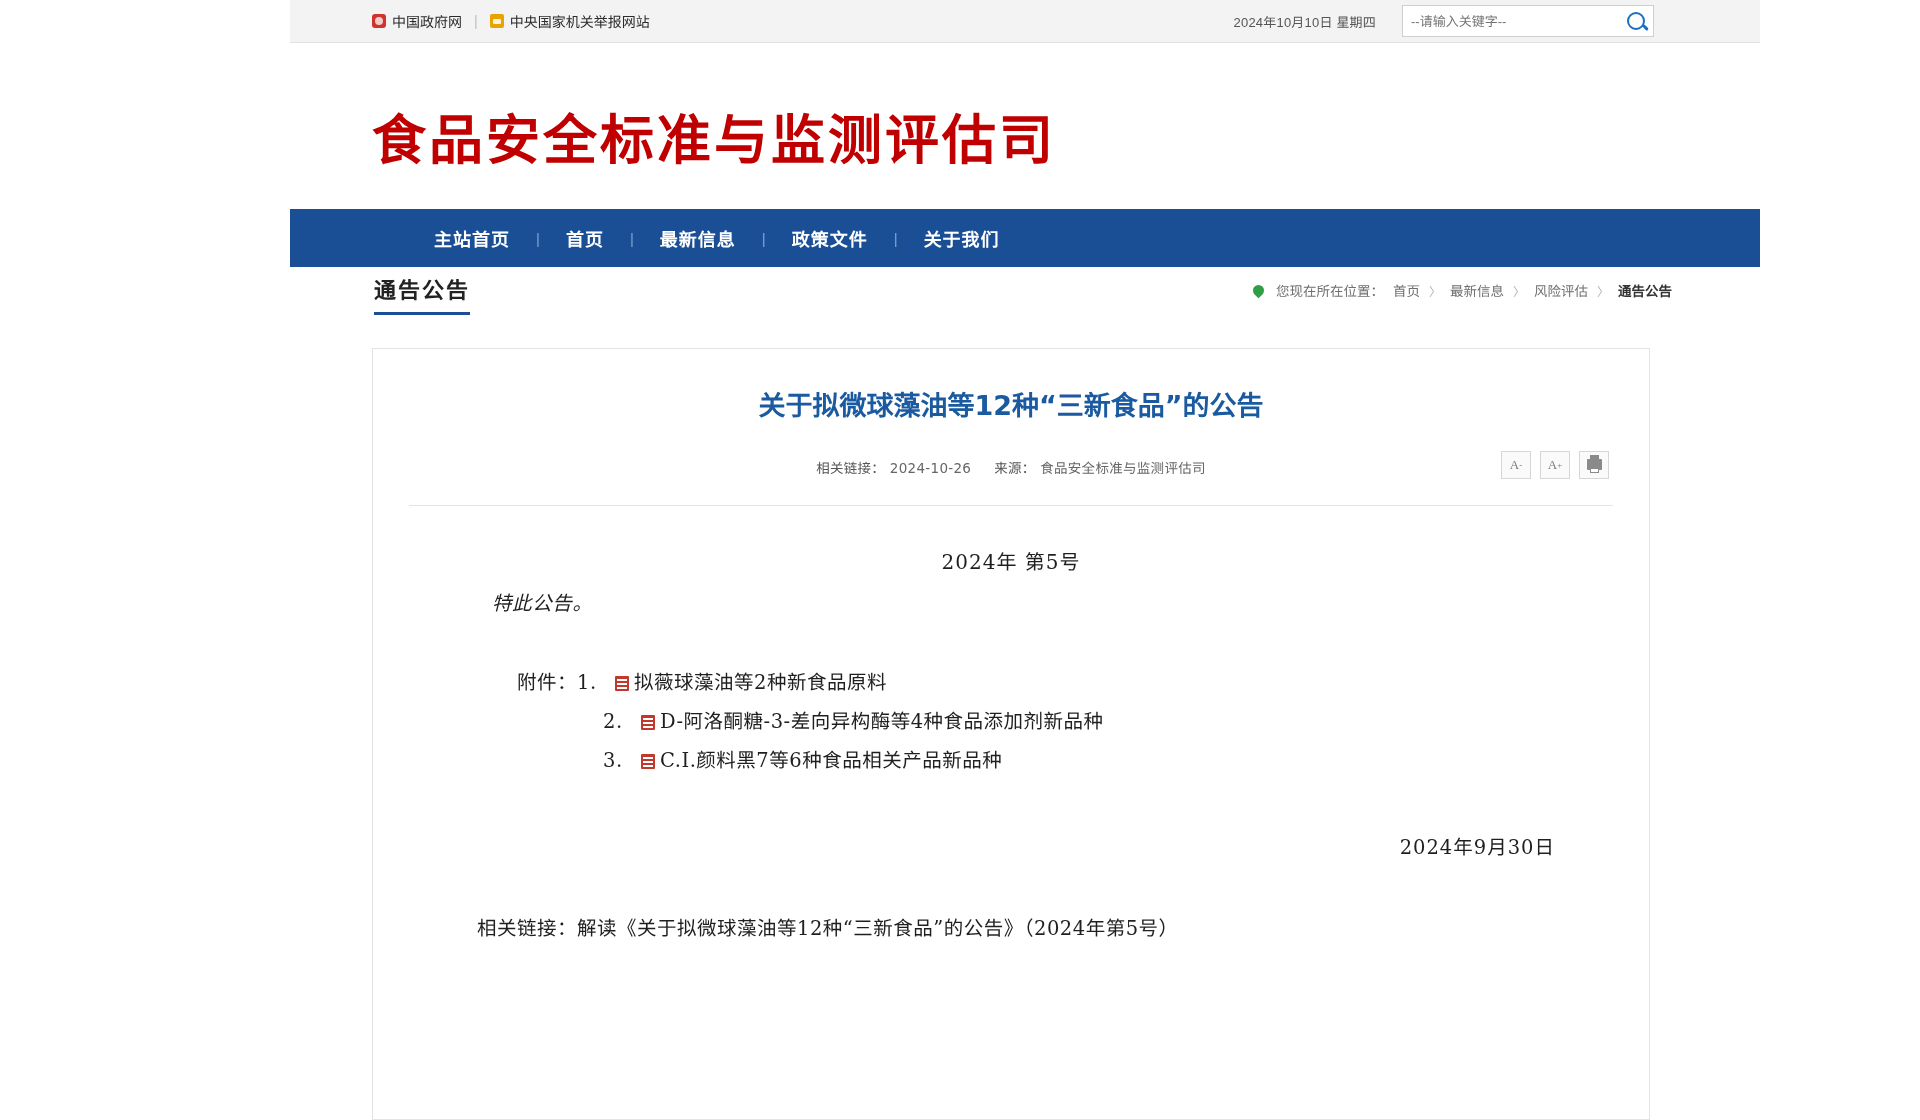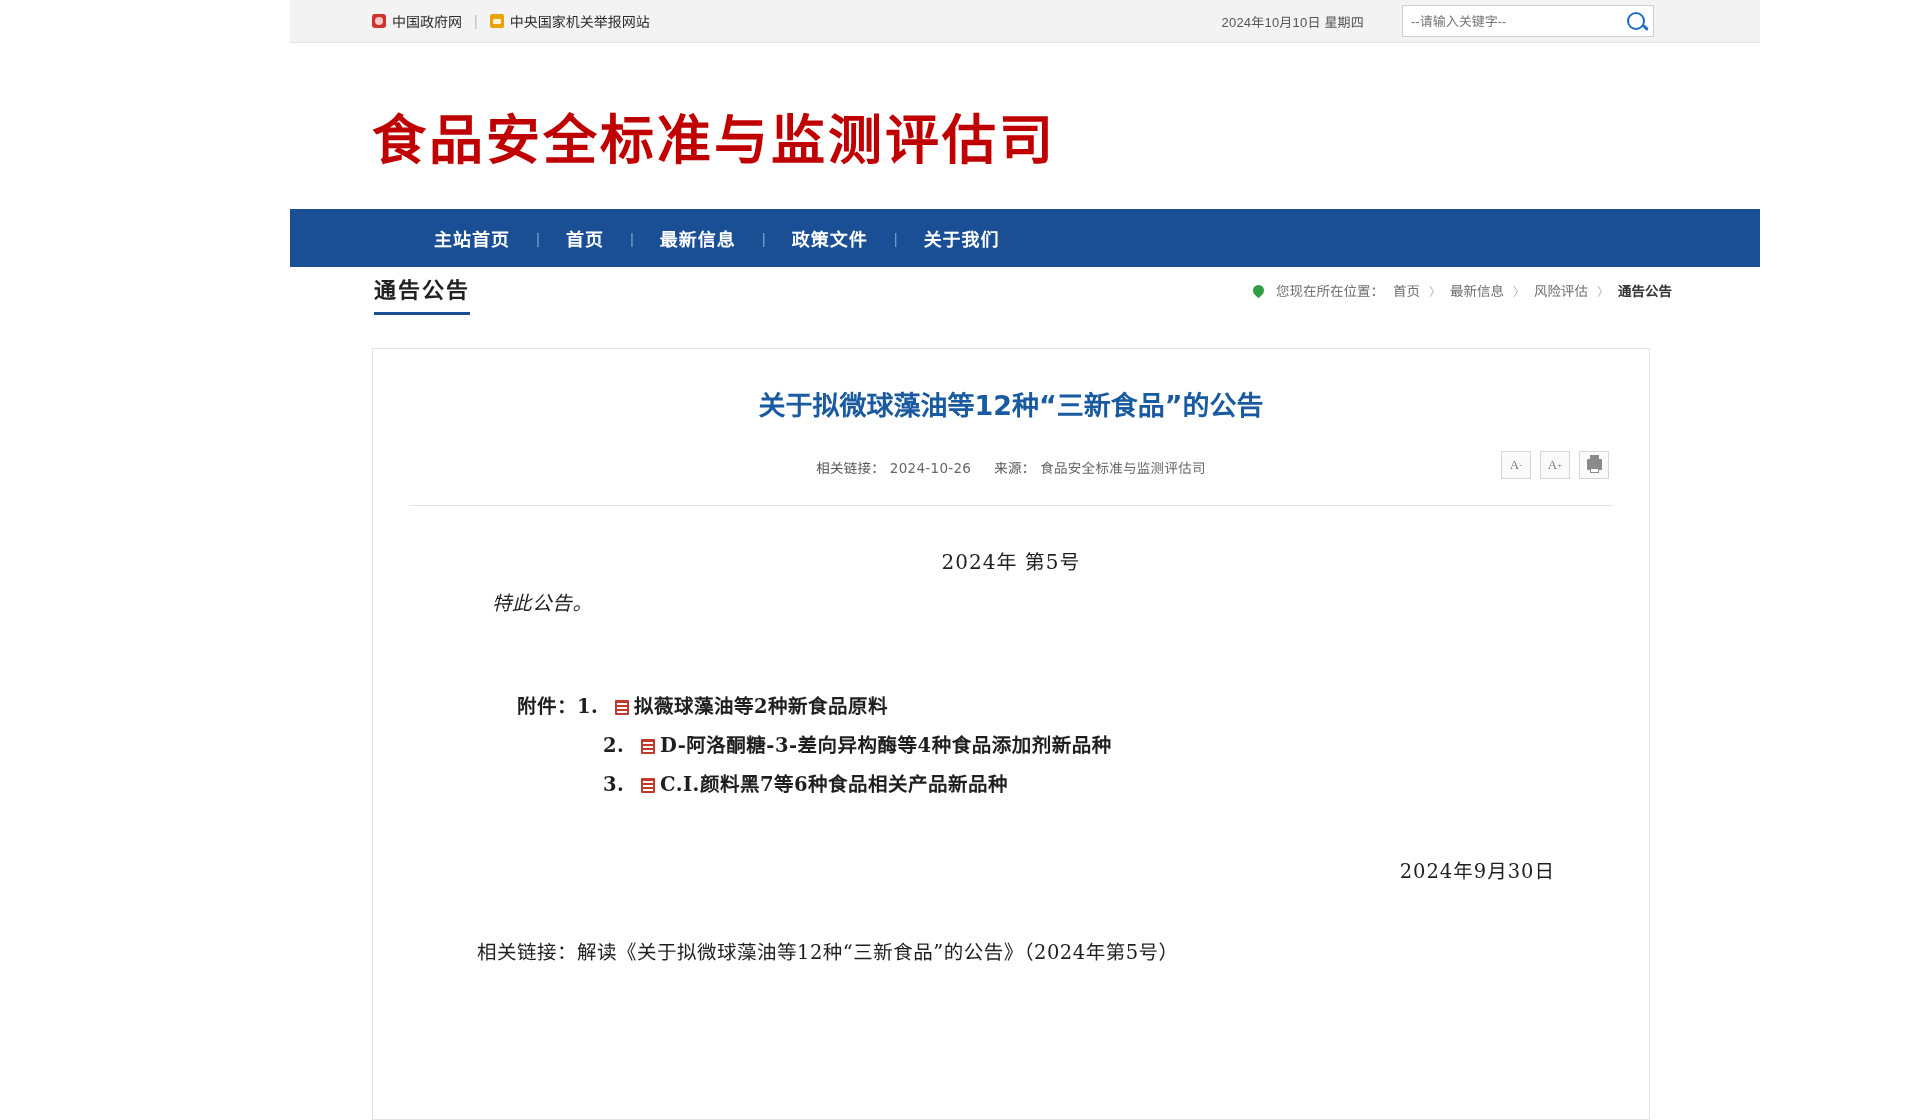--- a/index.html
+++ b/index.html
@@ -67,21 +67,20 @@
     border-radius: 1px;
     background: rgba(255,255,255,0.85);
     width: 8px; height: 5px;
     top: 5px;
   }
   .topbar-right {
     margin-left: auto;
     display: flex;
     align-items: center;
     margin-right: 106px;
-    gap: 12px;
   }
   .topdate {
     font-size: 13px;
     color: #555;
     margin-right: 26px;
     letter-spacing: .2px;
   }
   .searchbox {
     position: relative;
     width: 250px;
@@ -301,23 +300,22 @@
     letter-spacing: 1px;
   }
   .para {
     margin-top: 26px;
     text-indent: 2em;
     text-align: justify;
     letter-spacing: .6px;
   }
   .para.tight { margin-top: 2px; font-style: italic; }
   .attach-wrap {
-    margin-top: 64px;
+    margin-top: 40px;
     padding-left: 64px;
-    font-weight: bold;
   }
   .attach-line {
     display: flex;
     align-items: baseline;
     letter-spacing: .5px;
   }
   .attach-label { white-space: nowrap; }
   .attach-num { width: 38px; display: inline-block; }
   .attach-item {
     display: flex;

